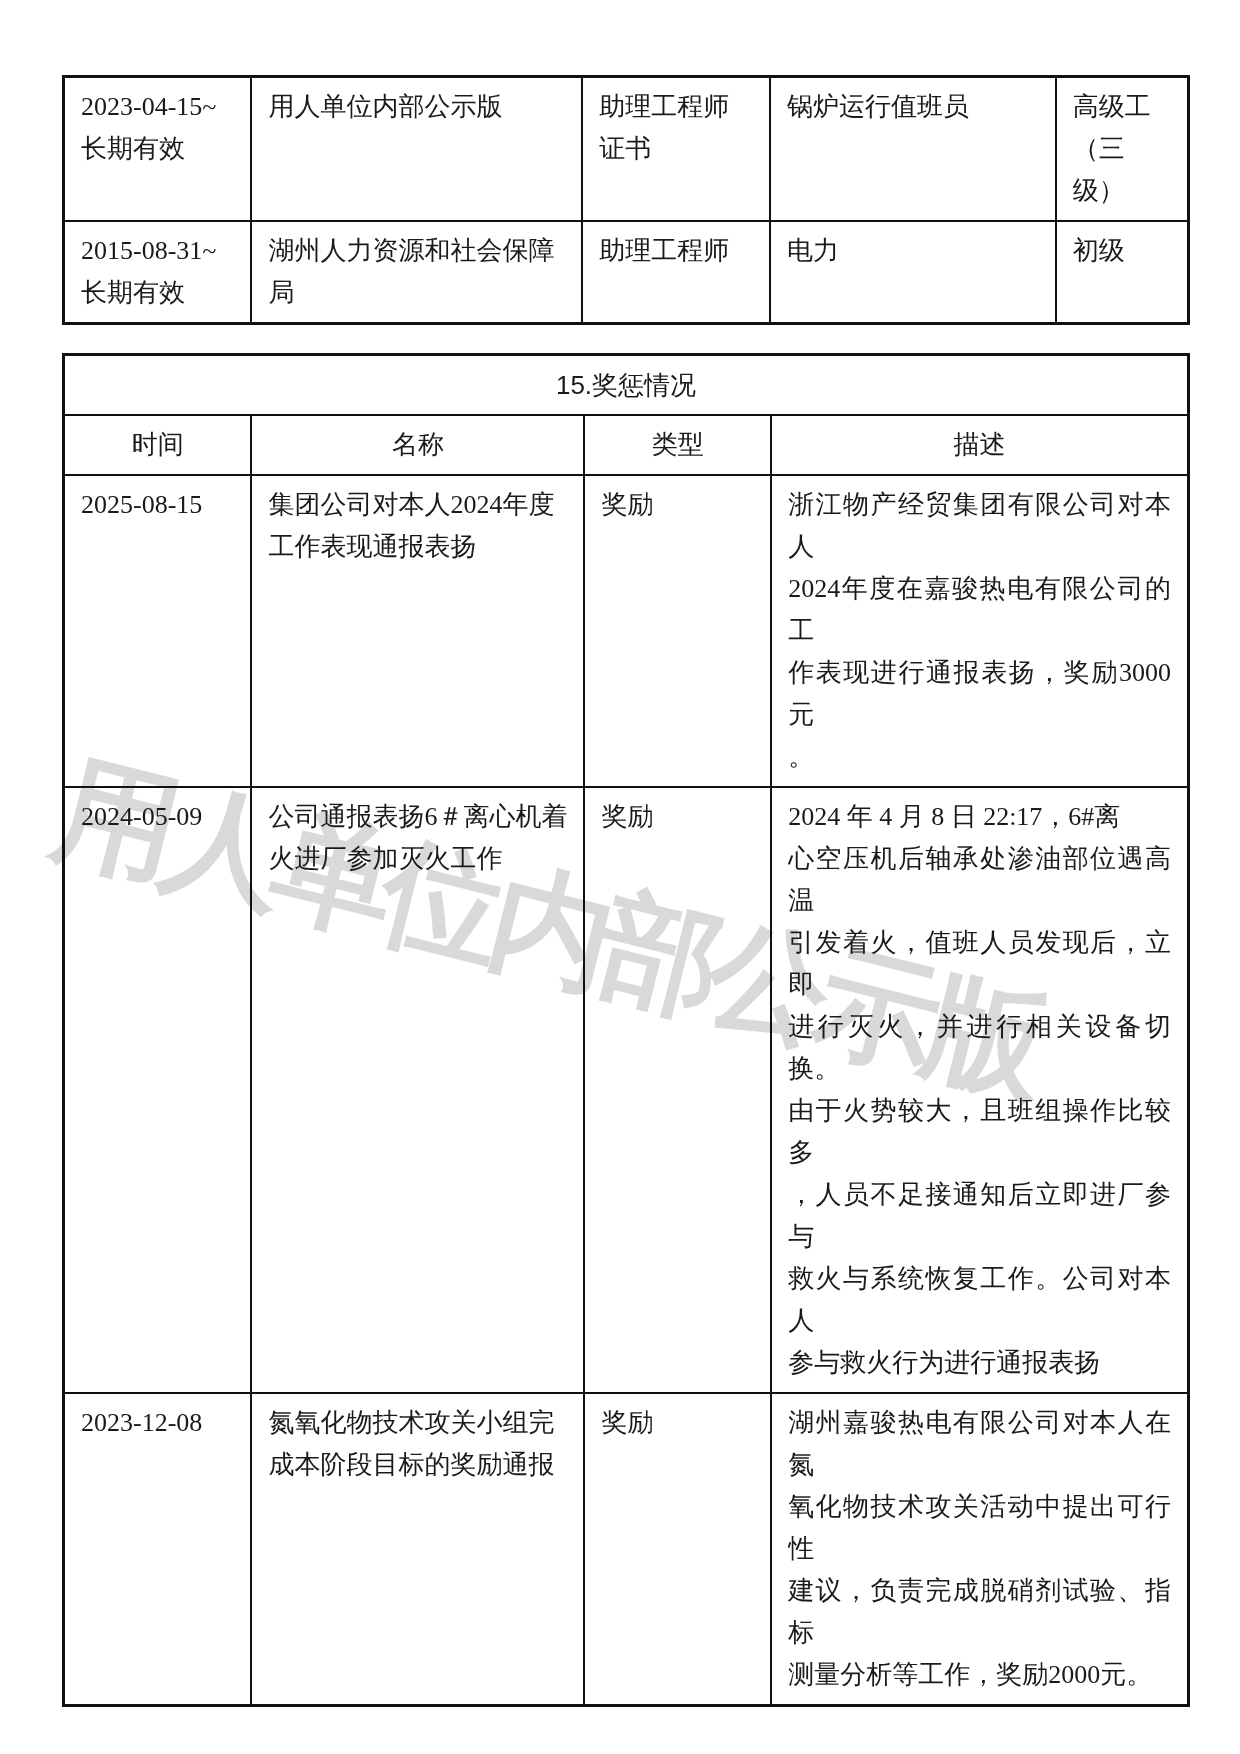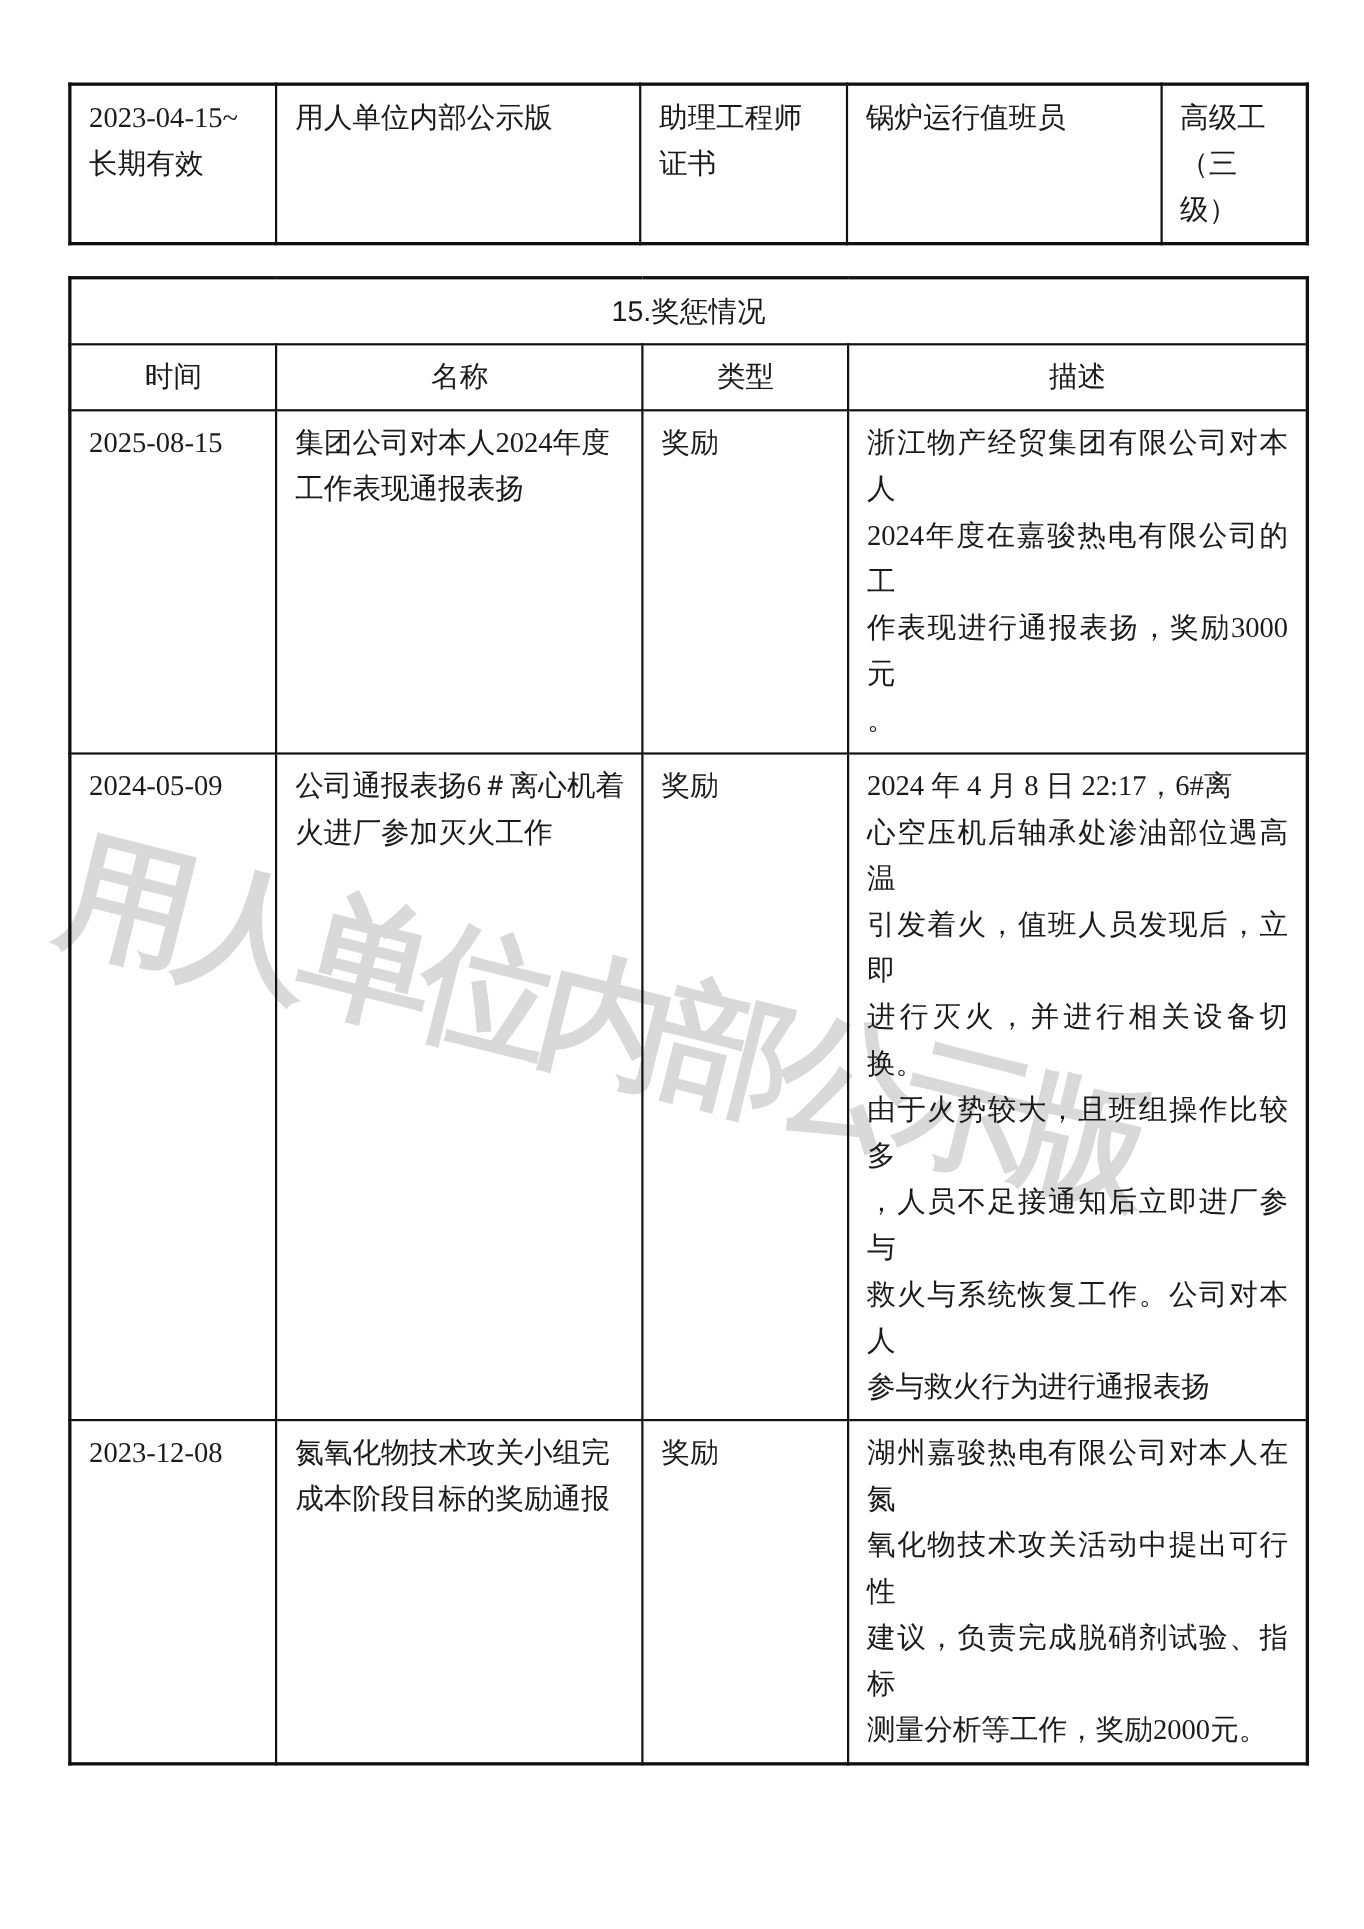--- a/index.html
+++ b/index.html
@@ -89,20 +89,29 @@
       <tr class="cert-row">
         <td>2023-04-15~
 长期有效</td>
         <td>用人单位内部公示版</td>
         <td>助理工程师
 证书</td>
         <td>锅炉运行值班员</td>
         <td>高级工
 （三级）</td>
       </tr>
+      <tr class="cert-row">
+        <td>2015-08-31~
+长期有效</td>
+        <td>湖州人力资源和社会保障
+局</td>
+        <td>助理工程师</td>
+        <td>电力</td>
+        <td>初级</td>
+      </tr>
     </tbody>
   </table>
 
   <table class="doc t-gap28">
     <colgroup>
       <col style="width:16.7%">
         <col style="width:29.6%">
         <col style="width:16.6%">
         <col style="width:37.1%">
     </colgroup>

